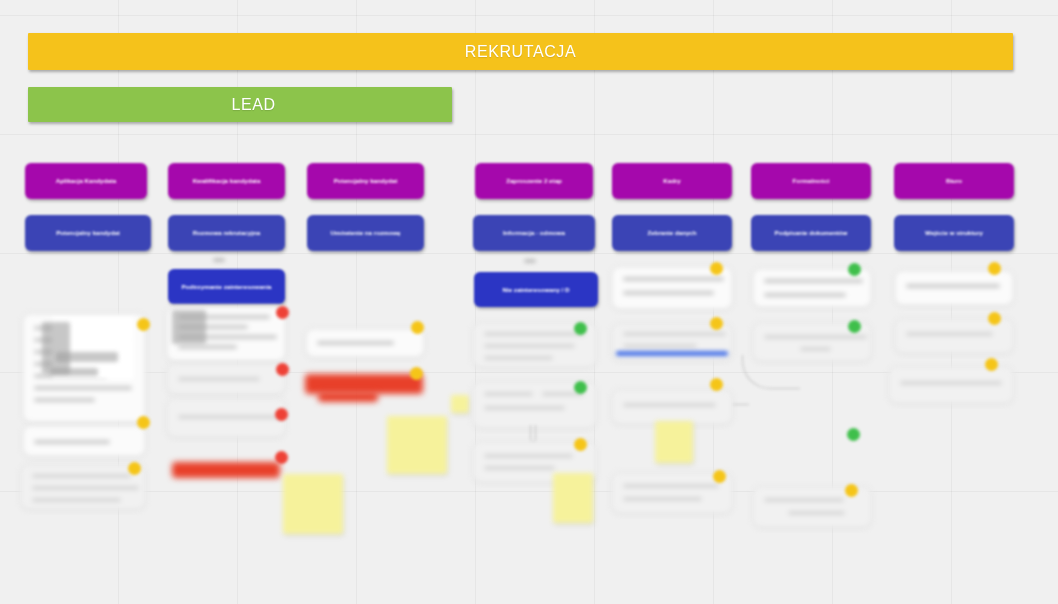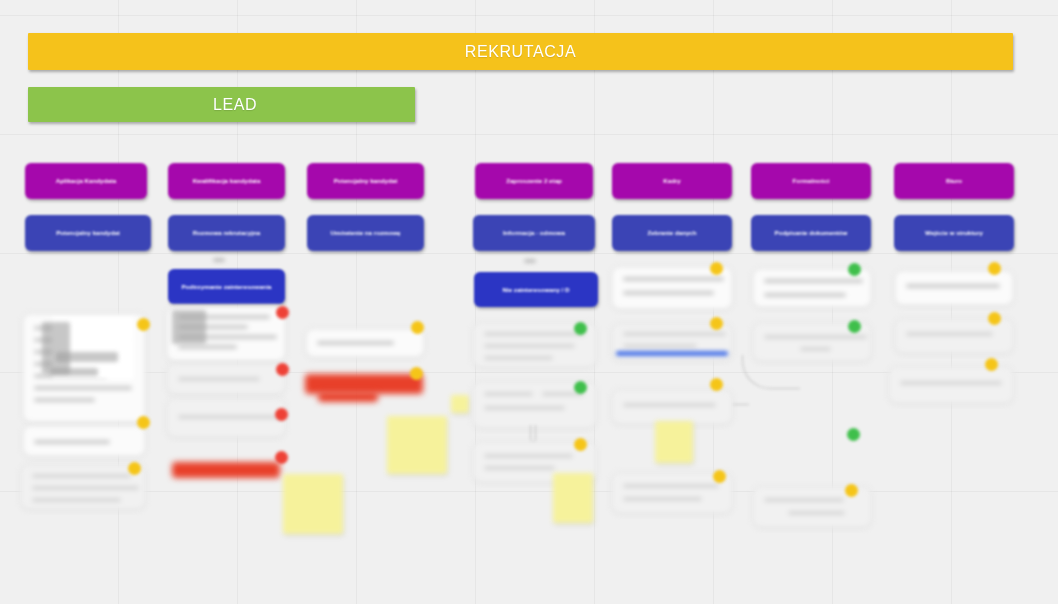--- a/index.html
+++ b/index.html
@@ -40,21 +40,21 @@
     box-shadow: 1px 2px 3px rgba(0,0,0,0.30);
     text-shadow: 0 1px 1px rgba(0,0,0,0.12);
   }
 
   #banner-rekrutacja {
     left: 28px; top: 33px; width: 985px; height: 37px;
     background: #F5C21B;
     font-size: 16px;
   }
   #banner-lead {
-    left: 28px; top: 87px; width: 387px; height: 35px;
+    left: 28px; top: 87px; width: 424px; height: 35px;
     background: #8CC44B;
     font-size: 16px;
     padding-left: 27px;
   }
   #banner-kandydat {
     left: 476px; top: 87px; width: 537px; height: 37px;
     background: #11A185;
     font-size: 16px;
   }
 

